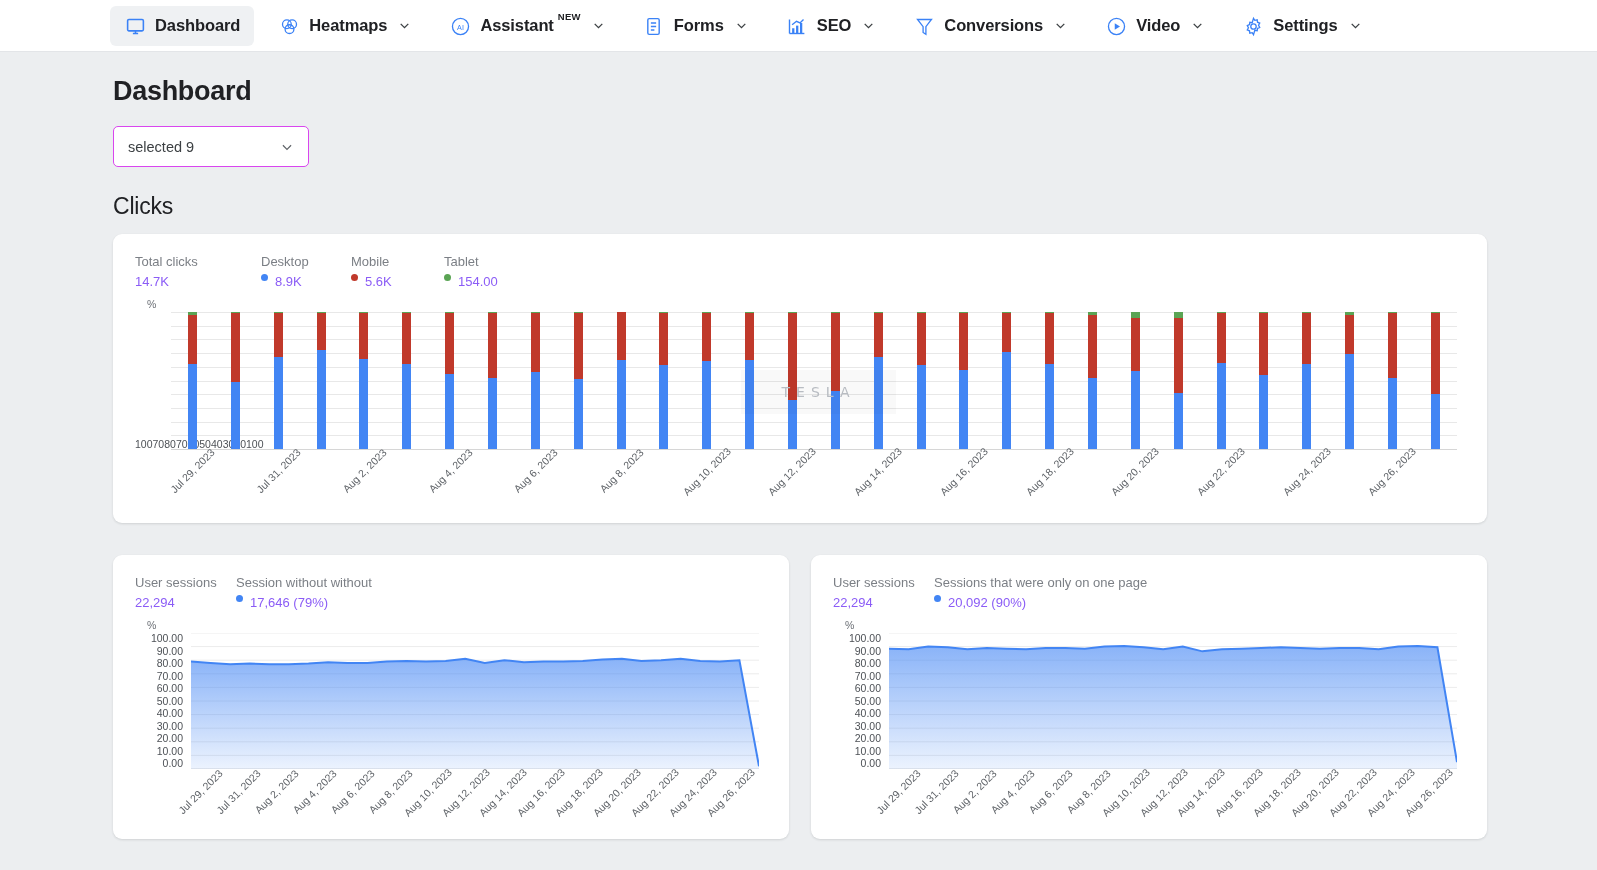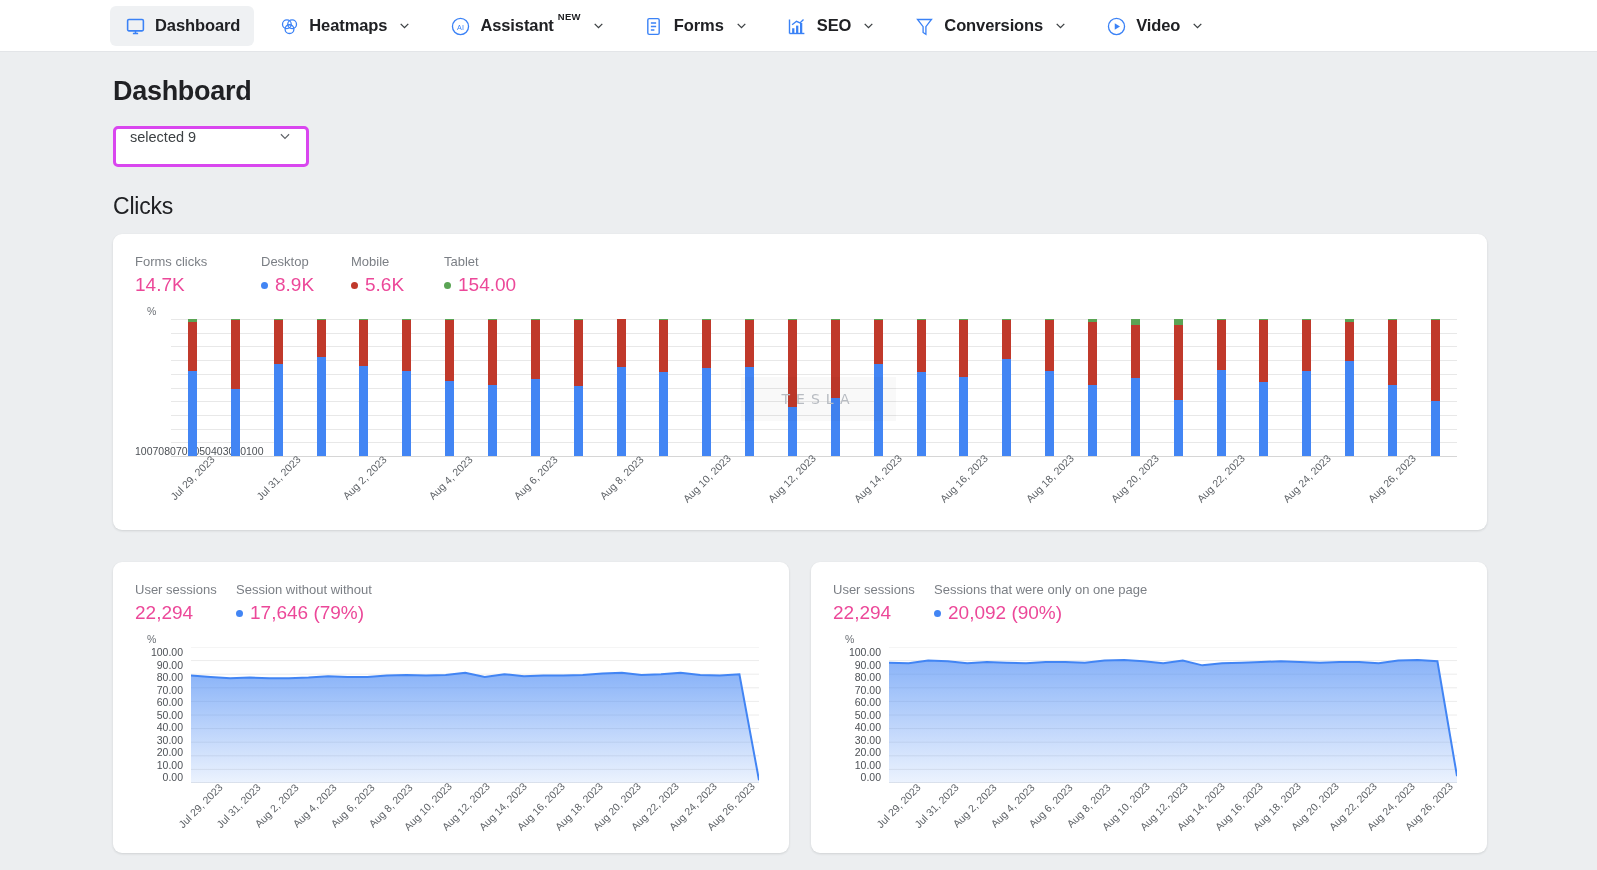--- a/index.html
+++ b/index.html
@@ -88,23 +88,24 @@
   }
   .daterange .cal { width: 17px; height: 17px; flex:0 0 auto; }
   .daterange .cal svg { display:block; }
   .daterange-label { font-size: 14.5px; font-weight: 500; white-space: nowrap; }
   .daterange .caret-w { width: 14px; height: 14px; color: #cfe0ff; margin-left: auto; }
   .daterange .caret-w svg { display: block; }
 
   .selectbox {
     height: 41px;
     background: #fff;
-    border: 3px solid #d946ef;
+    border: 1px solid #d946ef;
     border-radius: 5px;
     display: flex;
+    align-items: center;
     padding: 0 14px;
     width: 196px;
     cursor: pointer;
   }
   .selectbox-label { font-size: 14.5px; color: #3c4043; }
   .selectbox .caret-d { width: 14px; height: 14px; color: #5f6368; margin-left: auto; }
   .selectbox .caret-d svg { display: block; }
 
   .section-title {
     font-size: 23px;
@@ -124,24 +125,24 @@
 
   .stats { display: flex; align-items: flex-start; }
   .stat { margin-right: 8px; }
   .stat-label {
     font-size: 13px;
     color: #7b7f85;
     margin-bottom: 5px;
     white-space: nowrap;
   }
   .stat-value {
-    font-size: 19px;
-    color: #ec4899;
+    font-size: 13px;
+    color: #8b5cf6;
     display: flex;
-    align-items: center;
+    align-items: flex-start;
     gap: 7px;
     white-space: nowrap;
   }
   .dot { width: 7px; height: 7px; border-radius: 50%; display: inline-block; flex:0 0 auto;}
 
   
   .chart-wrap { position: relative; margin-top: 13px; }
   .pct-sign {
     font-size: 10.5px; color: #6b6f75;
     position: absolute; left: 12px; top: -4px;
@@ -312,20 +313,34 @@
       </svg>
     </span>
     <span class="nav-label">Video</span>
     <span class="caret">
       <svg viewBox="0 0 24 24" width="13" height="13" fill="none" stroke="currentColor" stroke-width="2.4">
           <path d="M5 9l7 7 7-7"></path>
         </svg>
     </span>
   </div>
 
+  <div class="nav-item">
+    <span class="nav-icon">
+      <svg viewBox="0 0 24 24" width="21" height="21" fill="none" stroke="currentColor" stroke-width="1.5">
+        <circle cx="12" cy="12" r="3.1"></circle>
+        <path d="M12 2.6l1.5 2.3 2.7-.5.4 2.7 2.5 1.1-1.3 2.4 1.3 2.4-2.5 1.1-.4 2.7-2.7-.5L12 21.4l-1.5-2.3-2.7.5-.4-2.7-2.5-1.1 1.3-2.4-1.3-2.4 2.5-1.1.4-2.7 2.7.5z"></path>
+      </svg>
+    </span>
+    <span class="nav-label">Settings</span>
+    <span class="caret">
+      <svg viewBox="0 0 24 24" width="13" height="13" fill="none" stroke="currentColor" stroke-width="2.4">
+          <path d="M5 9l7 7 7-7"></path>
+        </svg>
+    </span>
+  </div>
 </div>
 
 <div class="page">
 
   <div class="page-title">Dashboard</div>
 
   <div class="controls">
 
     <div class="selectbox">
       <span class="selectbox-label">selected 9</span>
@@ -336,21 +351,21 @@
       </span>
     </div>
   </div>
 
   <div class="section-title">Clicks</div>
 
   <div class="card">
     <div class="card-pad">
       <div class="stats">
         <div class="stat" style="width:118px">
-          <div class="stat-label">Forms clicks</div>
+          <div class="stat-label">Total clicks</div>
           <div class="stat-value">
             <span>14.7K</span>
           </div>
         </div>
         <div class="stat" style="width:82px">
           <div class="stat-label">Desktop</div>
           <div class="stat-value">
             <span class="dot" style="background:#4285f4"></span>
             <span>8.9K</span>
           </div>

